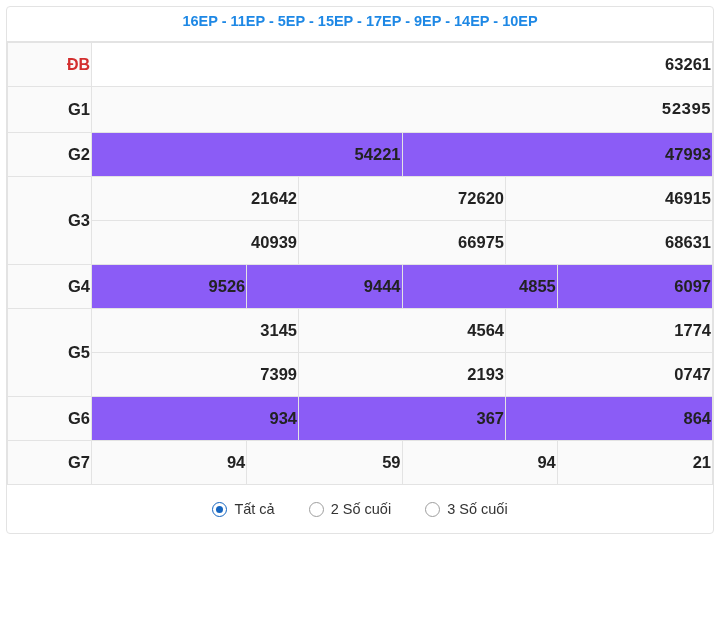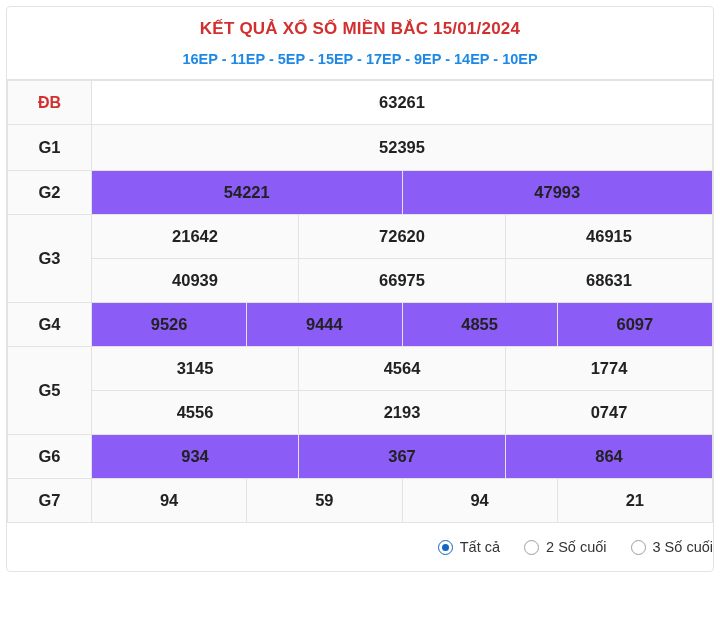--- a/index.html
+++ b/index.html
@@ -50,21 +50,21 @@
     padding: 6px 0 12px 0;
     border-bottom: 1px solid #e3e3e3;
   }
   table.results {
     width: 100%;
     border-collapse: collapse;
     table-layout: fixed;
   }
   table.results td {
     border: 1px solid #e3e3e3;
-    text-align: center;
+    text-align: right;
     vertical-align: middle;
     font-size: 16.5px;
     font-weight: bold;
     color: #222;
     height: 44px;
   }
   td.lbl {
     width: 84px;
     background: #fafafa;
     color: #555;
@@ -75,28 +75,28 @@
   td.lbl.db { color: #d32f2f; font-size: 16px; }
   td.num { background: #fafafa; }
   td.num.alt { background: #8b5cf6; }
   td.db-val {
     color: #e53935;
     font-size: 33px;
     font-weight: bold;
     height: 64px;
     background: #ffffff;
   }
-  tr.r-g1 td.num { height: 46px; }
+  tr.r-g1 td.num { height: 46px; font-family: Liberation Mono, monospace; }
   tr.r-g3a td, tr.r-g3b td,
   tr.r-g5a td, tr.r-g5b td { height: 44px; }
   .footer {
     display: flex;
     align-items: center;
-    justify-content: flex-end;
-    gap: 24px;
+    justify-content: center;
+    gap: 34px;
     padding: 16px 0 16px 0;
     border-top: none;
   }
   .radio-opt {
     display: flex;
     align-items: center;
     gap: 7px;
     font-size: 14.5px;
     color: #333;
     cursor: pointer;
@@ -120,21 +120,20 @@
     border-radius: 50%;
     background: #1565c0;
   }
 </style>
 </head>
 <body>
 
 <div class="wrap">
   <div class="card">
 
-    <div class="title">KẾT QUẢ XỔ SỐ MIỀN BẮC 15/01/2024</div>
 
 
     <div class="subline">16EP - 11EP - 5EP - 15EP - 17EP - 9EP - 14EP - 10EP</div>
 
     <table class="results">
       <tbody>
         <tr class="r-db">
           <td class="lbl db">ĐB</td>
           <td class="db-val" colspan="12">63261</td>
         </tr>
@@ -170,21 +169,21 @@
           <td class="num alt" colspan="3">6097</td>
         </tr>
 
         <tr class="r-g5a">
           <td class="lbl" rowspan="2">G5</td>
           <td class="num" colspan="4">3145</td>
           <td class="num" colspan="4">4564</td>
           <td class="num" colspan="4">1774</td>
         </tr>
         <tr class="r-g5b">
-          <td class="num" colspan="4">4556</td>
+          <td class="num" colspan="4">7399</td>
           <td class="num" colspan="4">2193</td>
           <td class="num" colspan="4">0747</td>
         </tr>
 
         <tr class="r-g6">
           <td class="lbl">G6</td>
           <td class="num alt" colspan="4">934</td>
           <td class="num alt" colspan="4">367</td>
           <td class="num alt" colspan="4">864</td>
         </tr>

